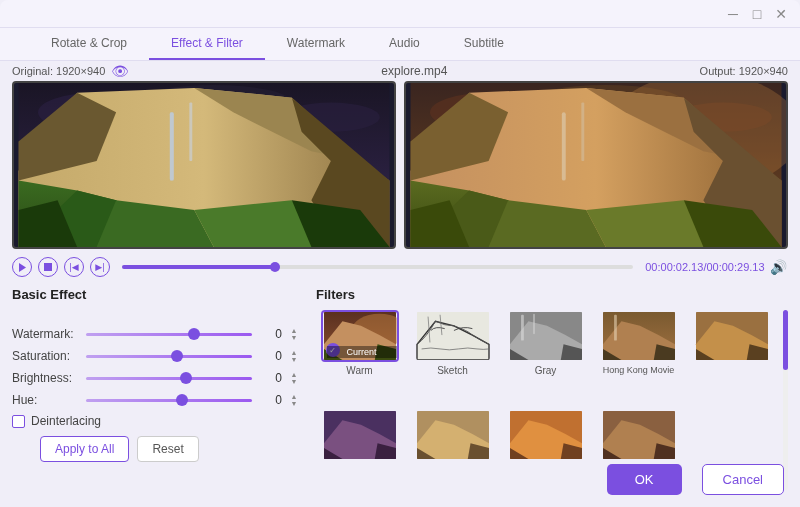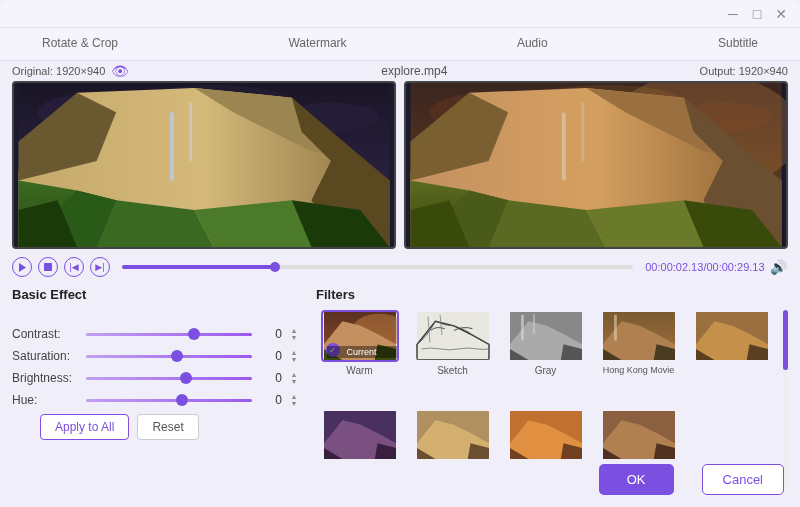--- a/index.html
+++ b/index.html
@@ -40,24 +40,24 @@
       font-size: 14px;
       display: flex;
       align-items: center;
       justify-content: center;
     }
 
     
     .tab-bar {
       background: #f5f3fc;
       display: flex;
-      justify-content: space-between;
+      justify-content: flex-start;
       gap: 0;
       border-bottom: 1px solid #e0ddf0;
-      padding: 0 20px;
+      padding: 0 29px;
     }
     .tab {
       padding: 8px 22px;
       font-size: 12px;
       color: #666;
       cursor: pointer;
       border-bottom: 2px solid transparent;
       white-space: nowrap;
     }
     .tab.active {
@@ -349,21 +349,21 @@
       font-size: 24px;
       color: #aaa;
     }
 
     
     .bottom-bar {
       position: absolute;
       bottom: 12px;
       right: 16px;
       display: flex;
-      gap: 28px;
+      gap: 20px;
       border-radius: 10px;
     }
     .btn-ok {
       padding: 7px 28px;
       background: #7b4fe0;
       color: white;
       border: none;
       border-radius: 5px;
       font-size: 13px;
       cursor: pointer;
@@ -384,20 +384,21 @@
 <div class="title-bar">
   <div class="title-bar-controls">
     <button class="title-bar-btn">─</button>
     <button class="title-bar-btn">□</button>
     <button class="title-bar-btn">✕</button>
   </div>
 </div>
 
 <div class="tab-bar">
   <div class="tab">Rotate &amp; Crop</div>
+  <div class="tab active">Effect &amp; Filter</div>
   <div class="tab">Watermark</div>
   <div class="tab">Audio</div>
   <div class="tab">Subtitle</div>
 </div>
 
 <div class="video-info-row">
   <div style="display:flex;align-items:center;gap:6px;">
     <span style="font-size:11px;color:#555;">Original: 1920×940</span>
     <span class="eye-icon">👁</span>
   </div>
@@ -531,21 +532,21 @@
   </span>
   <span class="volume-icon">🔊</span>
 </div>
 
 <div class="main-content">
 
   <div class="basic-effect">
     <div class="section-title">Basic Effect</div>
 
     <div class="effect-row">
-      <span class="effect-label">Contrast:</span>
+      <span class="effect-label">Watermark:</span>
       <div class="slider-container">
         <div class="slider-track">
           <div class="slider-thumb" style="left:65%;"></div>
         </div>
       </div>
       <span class="slider-value">0</span>
       <div class="spinner-btns">
         <button class="spin-btn">▲</button>
         <button class="spin-btn">▼</button>
       </div>
@@ -586,20 +587,24 @@
           <div class="slider-thumb" style="left:58%;"></div>
         </div>
       </div>
       <span class="slider-value">0</span>
       <div class="spinner-btns">
         <button class="spin-btn">▲</button>
         <button class="spin-btn">▼</button>
       </div>
     </div>
 
+    <div class="deinterlacing-row">
+      <div class="checkbox"></div>
+      <span class="deinterlacing-label">Deinterlacing</span>
+    </div>
 
     <div class="action-buttons">
       <button class="btn-apply-all">Apply to All</button>
       <button class="btn-reset">Reset</button>
     </div>
   </div>
 
   <div class="filters-panel">
     <div class="filters-title">Filters</div>
     <div style="display:flex;gap:4px;">

